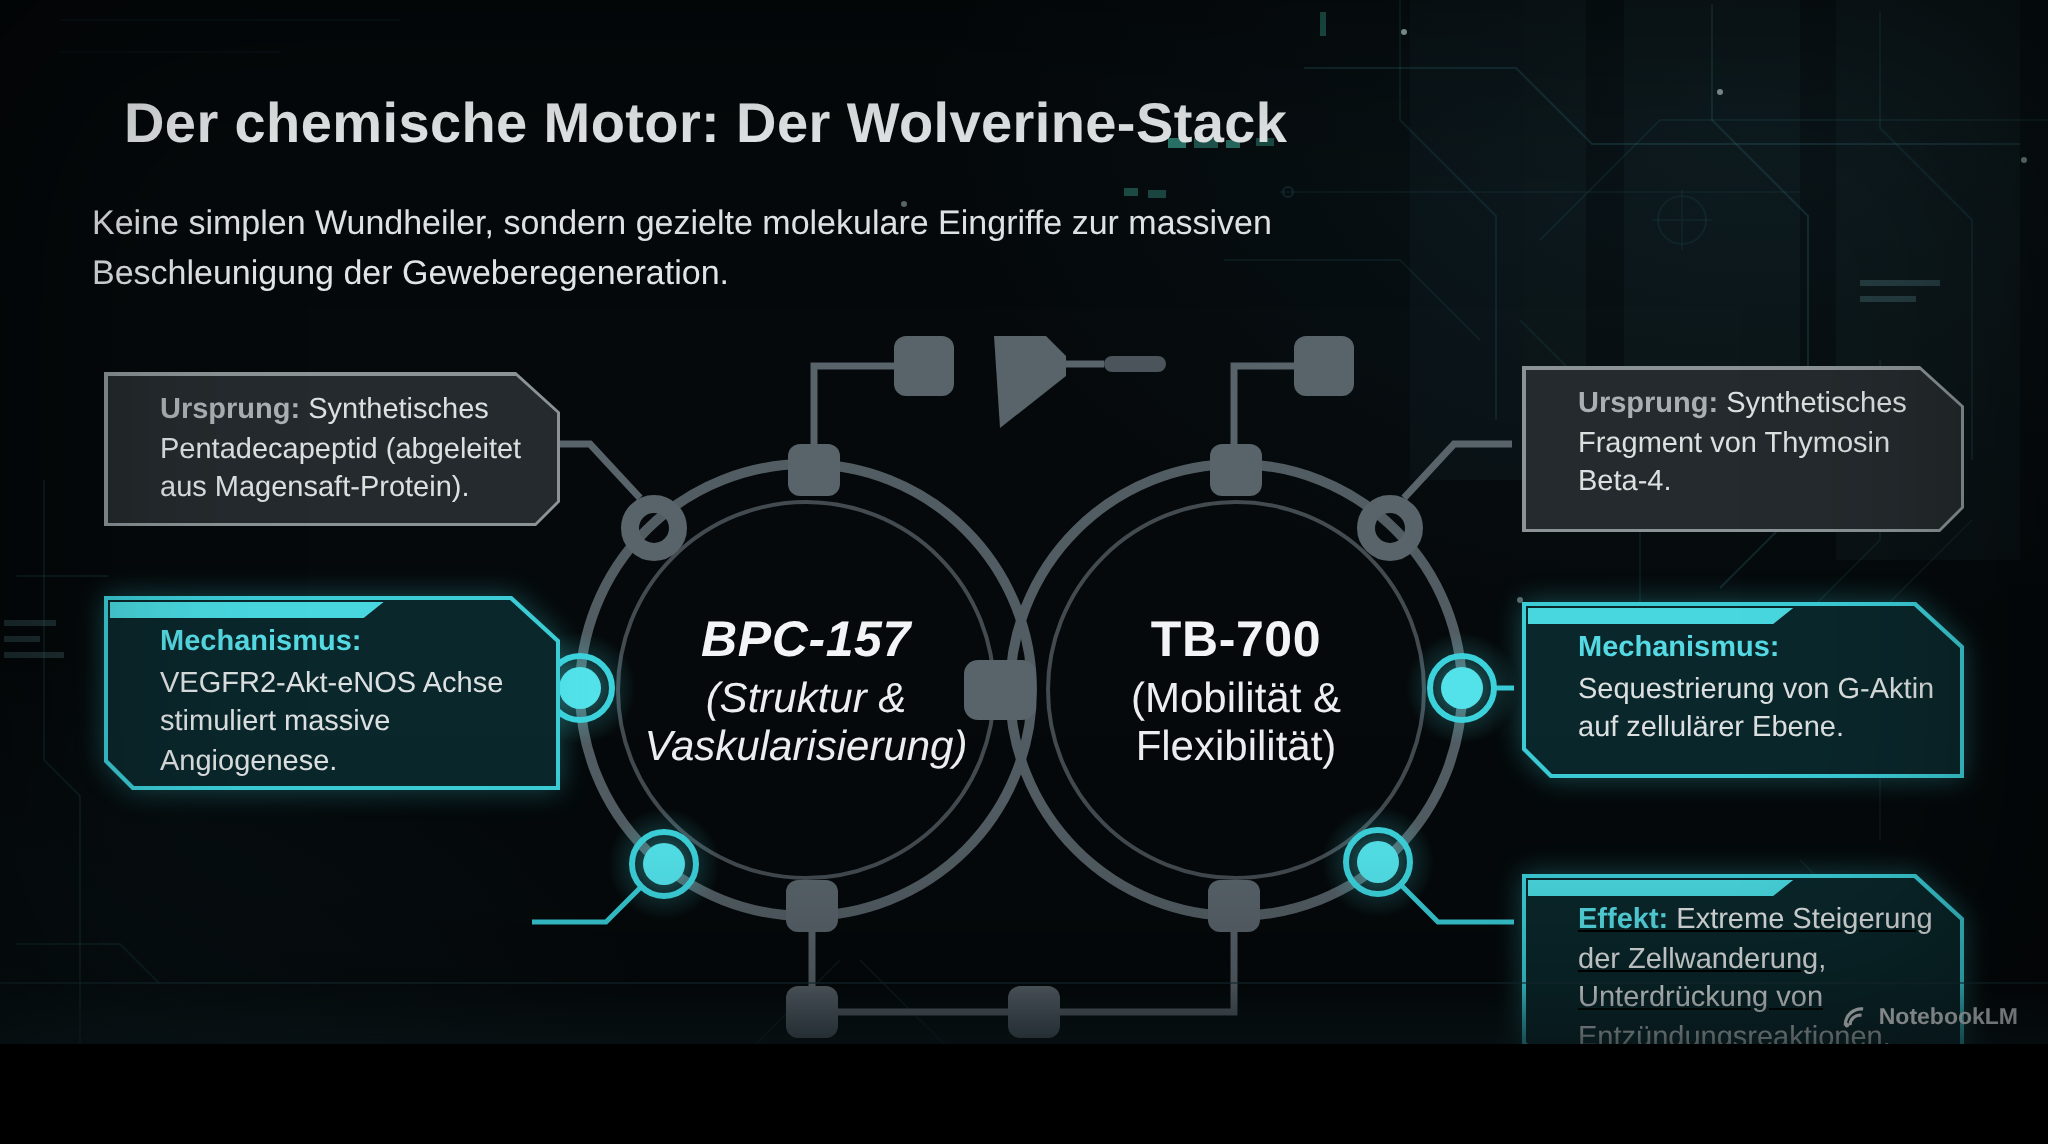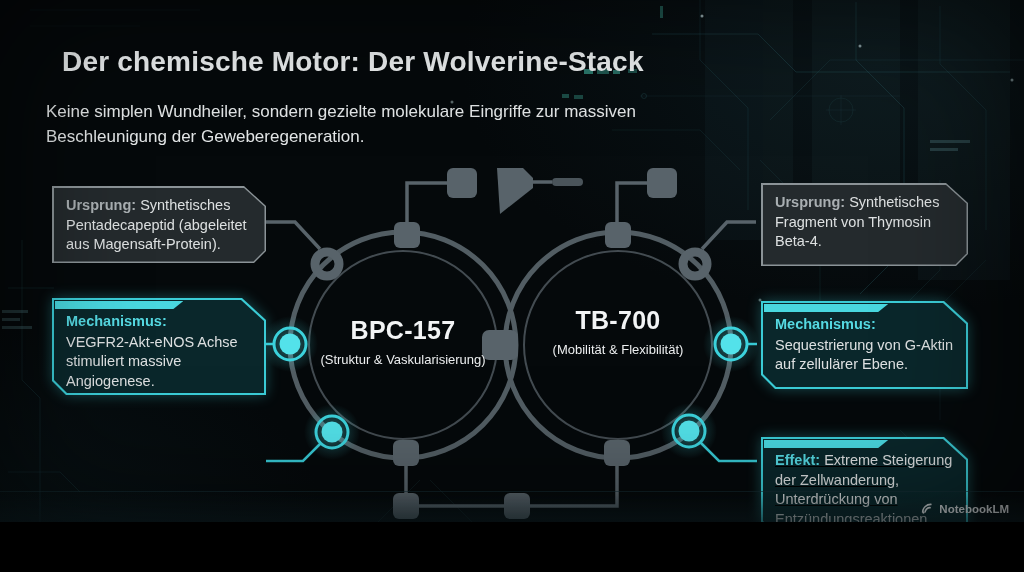--- a/index.html
+++ b/index.html
@@ -15,22 +15,22 @@
   .vignette{position:absolute;inset:0;box-shadow:inset 0 0 130px rgba(0,0,0,.6);pointer-events:none;}
   .footer-band{position:absolute;left:0;right:0;bottom:0;height:30px;
     background:linear-gradient(rgba(12,26,30,0) 0%, rgba(14,32,37,.55) 100%);
     border-top:1px solid rgba(80,160,170,.07);}
   .page-title{position:absolute;left:62px;top:46px;font-size:28px;font-weight:600;
     color:#f0f3f4;letter-spacing:.2px;}
   .page-subtitle{position:absolute;left:46px;top:99px;width:680px;font-size:17px;
     line-height:25px;color:#e3e6e7;}
   .node-label{position:absolute;width:210px;text-align:center;}
   .node-name{display:block;font-size:25px;font-weight:bold;color:#f2f4f5;letter-spacing:.3px;}
-  .node-sub{display:block;font-size:13px;line-height:24px;color:#eceeef;margin-top:3px;}
-  .callout{position:absolute;}
+  .node-sub{display:block;font-size:21px;line-height:24px;color:#eceeef;margin-top:3px;}
+  .callout{position:absolute;padding-left:14px;}
   .callout .shape{position:absolute;inset:0;}
   .callout.gray .shape{background:#8b9397;
     clip-path:polygon(0 0,calc(100% - 22px) 0,100% 20px,100% calc(100% - 12px),calc(100% - 12px) 100%,0 100%);}
   .callout.gray .inner{position:absolute;inset:1.5px;background:rgba(8,13,15,.78);
     clip-path:polygon(0 0,calc(100% - 21px) 0,100% 19px,100% calc(100% - 11px),calc(100% - 11px) 100%,0 100%);}
   .callout.cyan{filter:drop-shadow(0 0 7px rgba(61,213,222,.33));}
   .callout.cyan .shape{background:#3bccd6;
     clip-path:polygon(0 0,calc(100% - 24px) 0,100% 22px,100% 100%,14px 100%,0 calc(100% - 14px));}
   .callout.cyan .inner{position:absolute;inset:2px;background:rgba(6,21,24,.9);
     clip-path:polygon(0 0,calc(100% - 23px) 0,100% 21px,100% 100%,13px 100%,0 calc(100% - 13px));}
@@ -179,21 +179,21 @@
       <circle cx="731" cy="344" r="10.5" fill="#53e2ea"></circle>
       <circle cx="689" cy="431" r="28" fill="url(#glowGrad)"></circle>
       <circle cx="689" cy="431" r="16" fill="none" stroke="#3cd2dc" stroke-width="3"></circle>
       <circle cx="689" cy="431" r="10.5" fill="#53e2ea"></circle>
     </g>
   </svg>
 
   <div class="page-title">Der chemische Motor: Der Wolverine-Stack</div>
   <div class="page-subtitle">Keine simplen Wundheiler, sondern gezielte molekulare Eingriffe zur massiven Beschleunigung der Geweberegeneration.</div>
 
-  <div class="node-label" style="left:298px;top:316px;">
+  <div class="node-label" style="left:298px;top:306px;font-style:italic;">
     <span class="node-name">BPC-157</span>
     <span class="node-sub">(Struktur &amp; Vaskularisierung)</span>
   </div>
   <div class="node-label" style="left:513px;top:306px;">
     <span class="node-name">TB-700</span>
     <span class="node-sub">(Mobilität &amp; Flexibilität)</span>
   </div>
 
   <div class="callout gray" style="left:52px;top:186px;width:214px;height:77px;">
     <div class="shape">

